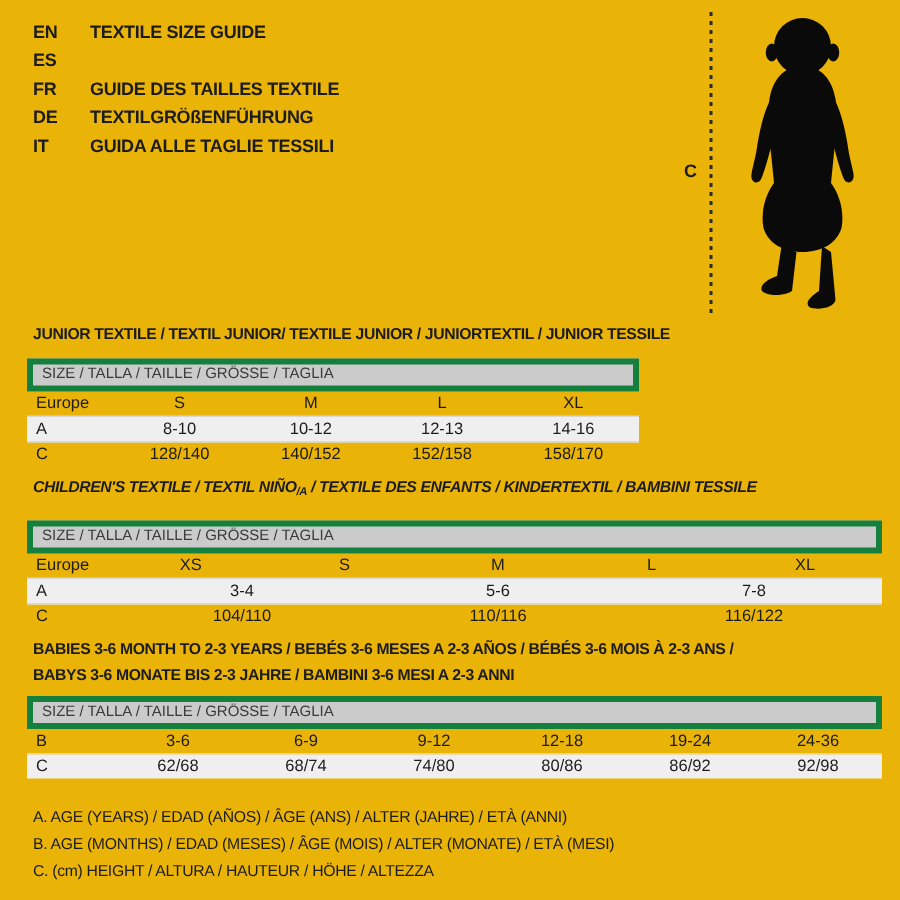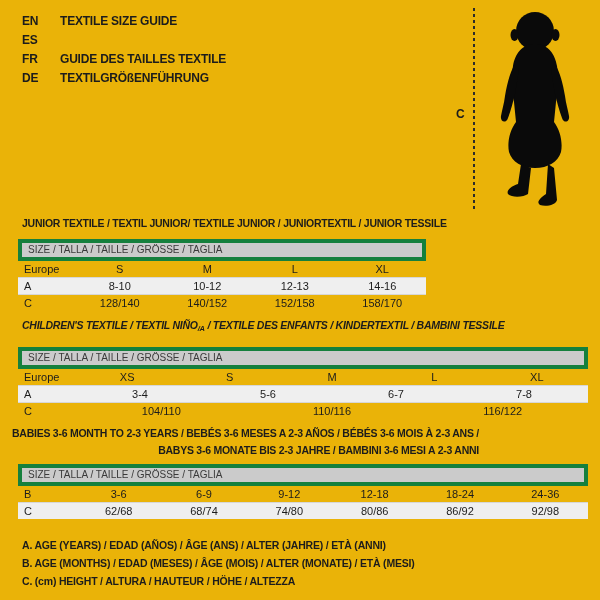--- a/index.html
+++ b/index.html
@@ -21,21 +21,21 @@
   
   .tbl{position:absolute;font-size:11px;}
   .size-bar{background:#cbcbcb;border:4px solid #15803d;height:14px;line-height:14px;
             padding-left:6px;color:#3a3a3a;font-size:10px;}
   .trow{display:flex;height:16px;line-height:16px;border-bottom:1px solid #d7d7d7;justify-content:center;}
   .trow:last-child{border-bottom:none;}
   .trow.shaded{background:#efefef;}
   .tlabel{width:52px;padding-left:6px;}
   .tcell{flex:1;text-align:center;}
   
-  .notes{position:absolute;left:22px;top:536px;font-weight:bold;font-size:10.5px;letter-spacing:-0.2px;}
+  .notes{position:absolute;left:22px;top:536px;font-weight:normal;font-size:10.5px;letter-spacing:-0.2px;}
   .note-line{height:18px;line-height:18px;white-space:nowrap;}
 </style>
 </head>
 <body>
 
 <div class="page">
 
   <div class="lang-block">
     <div class="lang-row">
       <span class="lang-code">EN</span>
@@ -44,20 +44,24 @@
     <div class="lang-row">
       <span class="lang-code">ES</span>
     </div>
     <div class="lang-row">
       <span class="lang-code">FR</span>
       <span class="lang-label">GUIDE DES TAILLES TEXTILE</span>
     </div>
     <div class="lang-row">
       <span class="lang-code">DE</span>
       <span class="lang-label">TEXTILGRÖßENFÜHRUNG</span>
+    </div>
+    <div class="lang-row">
+      <span class="lang-code">IT</span>
+      <span class="lang-label">GUIDA ALLE TAGLIE TESSILI</span>
     </div>
   </div>
 
   <div class="dash-line"></div>
   <span class="c-label">C</span>
   <svg class="baby-svg" width="104" height="202" viewBox="0 0 104 202">
     <g fill="#0a0a0a">
       <circle cx="52" cy="25" r="19"></circle>
       <ellipse cx="31.5" cy="29" rx="4" ry="6"></ellipse>
       <ellipse cx="72.5" cy="29" rx="4" ry="6"></ellipse>
@@ -107,44 +111,43 @@
       <span class="tcell">XS</span>
       <span class="tcell">S</span>
       <span class="tcell">M</span>
       <span class="tcell">L</span>
       <span class="tcell">XL</span>
     </div>
     <div class="trow shaded">
       <span class="tlabel">A</span>
       <span class="tcell">3-4</span>
       <span class="tcell">5-6</span>
-      <span class="tcell">6-7</span>
       <span class="tcell">7-8</span>
     </div>
     <div class="trow">
       <span class="tlabel">C</span>
       <span class="tcell">104/110</span>
       <span class="tcell">110/116</span>
       <span class="tcell">116/122</span>
     </div>
   </div>
 
-  <div class="sec-title" style="left:12px;top:425px;text-align:right;">
+  <div class="sec-title" style="left:22px;top:425px;">
     <div>BABIES 3-6 MONTH TO 2-3 YEARS / BEBÉS 3-6 MESES A 2-3 AÑOS / BÉBÉS 3-6 MOIS À 2-3 ANS /</div>
     <div>BABYS 3-6 MONATE BIS 2-3 JAHRE / BAMBINI 3-6 MESI A 2-3 ANNI</div>
   </div>
   <div class="tbl" style="left:18px;top:464px;width:570px;">
     <div class="size-bar">SIZE / TALLA / TAILLE / GRÖSSE / TAGLIA</div>
     <div class="trow">
       <span class="tlabel">B</span>
       <span class="tcell">3-6</span>
       <span class="tcell">6-9</span>
       <span class="tcell">9-12</span>
       <span class="tcell">12-18</span>
-      <span class="tcell">18-24</span>
+      <span class="tcell">19-24</span>
       <span class="tcell">24-36</span>
     </div>
     <div class="trow shaded">
       <span class="tlabel">C</span>
       <span class="tcell">62/68</span>
       <span class="tcell">68/74</span>
       <span class="tcell">74/80</span>
       <span class="tcell">80/86</span>
       <span class="tcell">86/92</span>
       <span class="tcell">92/98</span>

